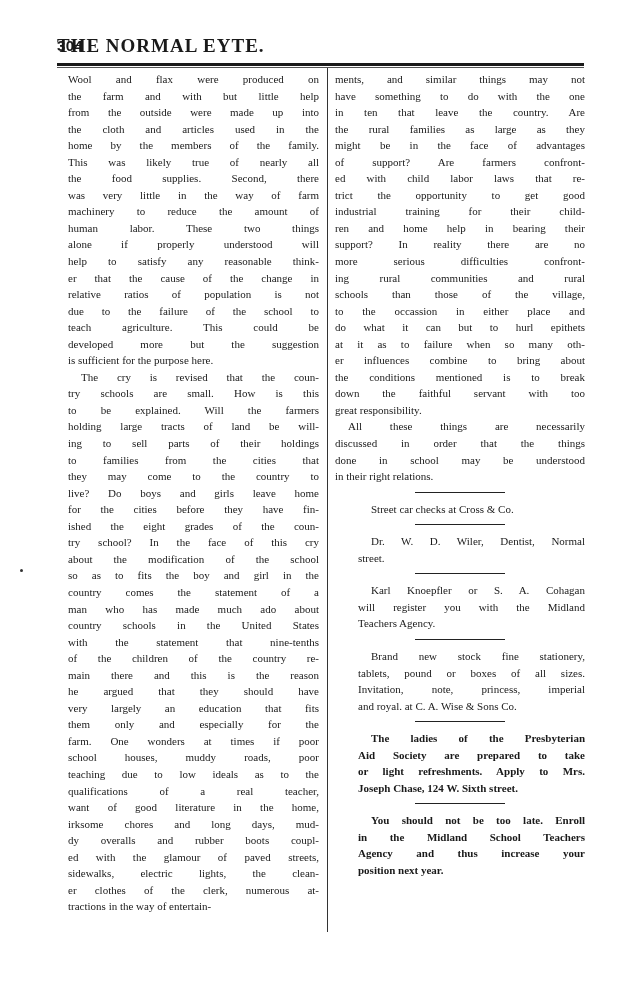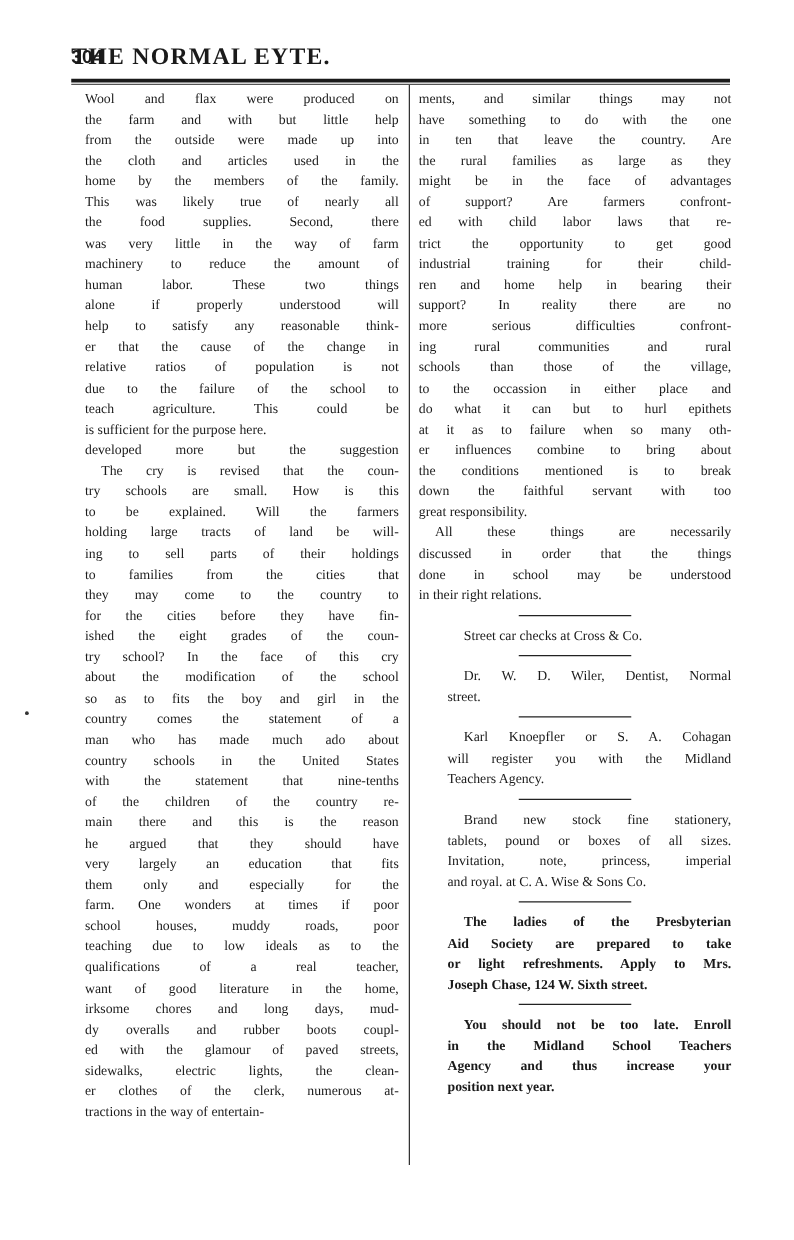--- a/index.html
+++ b/index.html
@@ -136,31 +136,32 @@
         <span class="line">the food supplies. Second, there</span>
         <span class="line">was very little in the way of farm</span>
         <span class="line">machinery to reduce the amount of</span>
         <span class="line">human labor. These two things</span>
         <span class="line">alone if properly understood will</span>
         <span class="line">help to satisfy any reasonable think-</span>
         <span class="line">er that the cause of the change in</span>
         <span class="line">relative ratios of population is not</span>
         <span class="line">due to the failure of the school to</span>
         <span class="line">teach agriculture. This could be</span>
+        <span class="line">developed more but the suggestion</span>
         <span class="line last">is sufficient for the purpose here.</span>
-        <span class="line">developed more but the suggestion</span>
       </div>
       <div>
         <span class="line indent">The cry is revised that the coun-</span>
         <span class="line">try schools are small. How is this</span>
         <span class="line">to be explained. Will the farmers</span>
         <span class="line">holding large tracts of land be will-</span>
         <span class="line">ing to sell parts of their holdings</span>
         <span class="line">to families from the cities that</span>
         <span class="line">they may come to the country to</span>
+        <span class="line">live? Do boys and girls leave home</span>
         <span class="line">for the cities before they have fin-</span>
         <span class="line">ished the eight grades of the coun-</span>
         <span class="line">try school? In the face of this cry</span>
         <span class="line">about the modification of the school</span>
         <span class="line">so as to fits the boy and girl in the</span>
         <span class="line">country comes the statement of a</span>
         <span class="line">man who has made much ado about</span>
         <span class="line">country schools in the United States</span>
         <span class="line">with the statement that nine-tenths</span>
         <span class="line">of the children of the country re-</span>

